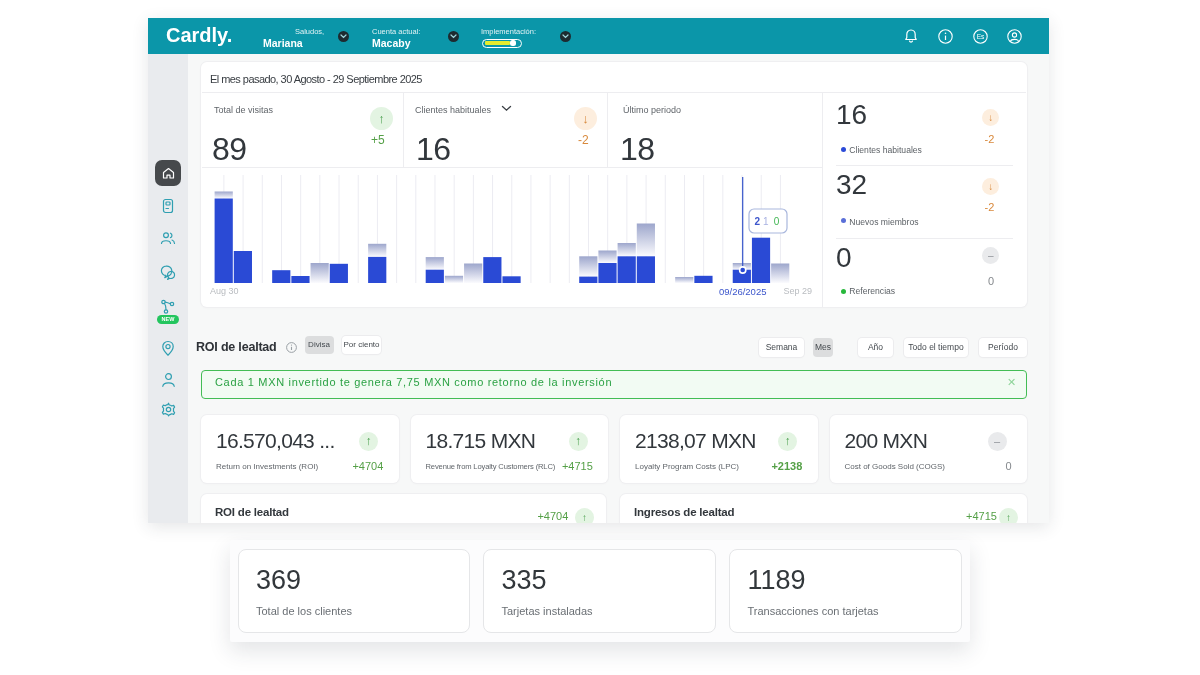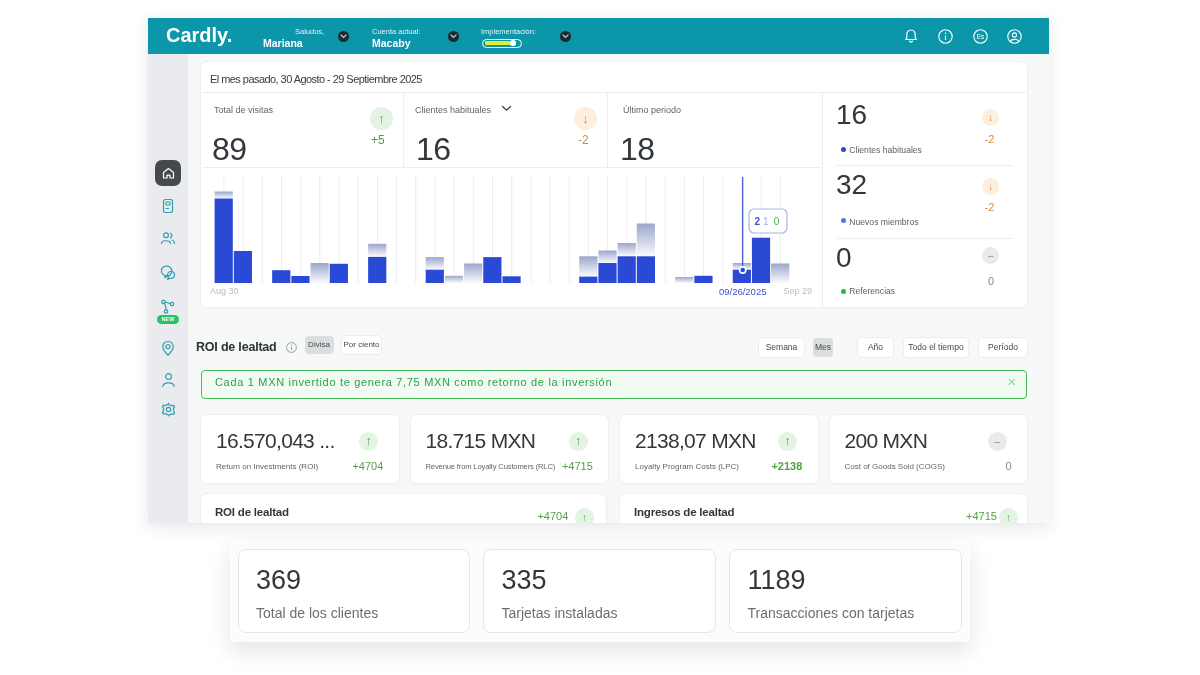--- a/index.html
+++ b/index.html
@@ -32,21 +32,21 @@
   .pw { background:#fff; box-shadow:0 0 0 1px #ececee, 0 1px 2px rgba(0,0,0,.04); }
   .pg { background:#dcddde; }
   .dot { position:absolute; width:5px; height:5px; border-radius:50%; }
   .rlbl { position:absolute; font-size:8.6px; color:#5a5f64; line-height:1; }
   .rbig { position:absolute; font-size:28px; color:#32373c; font-weight:500; line-height:1; }
   .rbadge { position:absolute; width:17px; height:17px; border-radius:50%; text-align:center; line-height:17px; font-size:10px; }
   .sic { stroke:#2f9fb1; stroke-width:1.2; fill:none; stroke-linecap:round; stroke-linejoin:round; }
   #bgroup { position:absolute; left:230px; top:540px; width:740px; height:102px; background:#fcfcfd; box-shadow:0 9px 22px rgba(40,50,60,.13); border-radius:2px; }
   .bcard { position:absolute; top:8.5px; width:232.5px; height:84px; background:#fff; border:1px solid #e5e6e8; border-radius:8px; }
   .bval { position:absolute; left:17.5px; top:17.6px; font-size:27px; color:#32373b; font-weight:500; line-height:1; }
-  .blab { position:absolute; left:17.5px; top:55.5px; font-size:14px; color:#6a6f74; }
+  .blab { position:absolute; left:17.5px; top:55.5px; font-size:11px; color:#6a6f74; }
 </style>
 </head>
 <body>
 <div id="page">
   <div id="app">
 
     <div id="hdr">
       <div style="left:18px; top:6px; color:#fff; font-size:20px; font-weight:bold;">Cardly.</div>
       <div class="hsm" style="left:115px; top:9px;padding-left:32px;">Saludos,</div>
       <div class="hbd" style="left:115px; top:18.5px;">Mariana</div>

